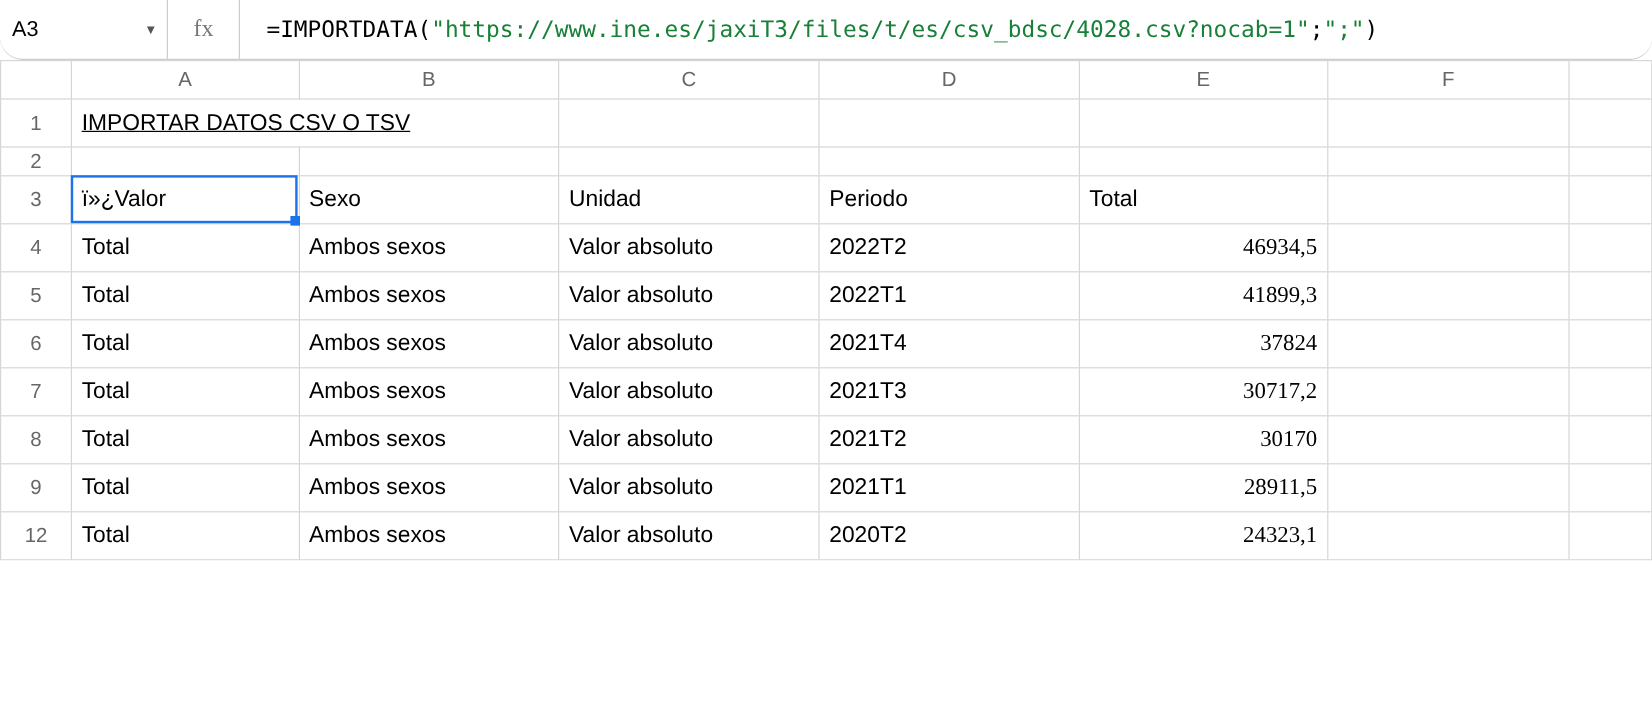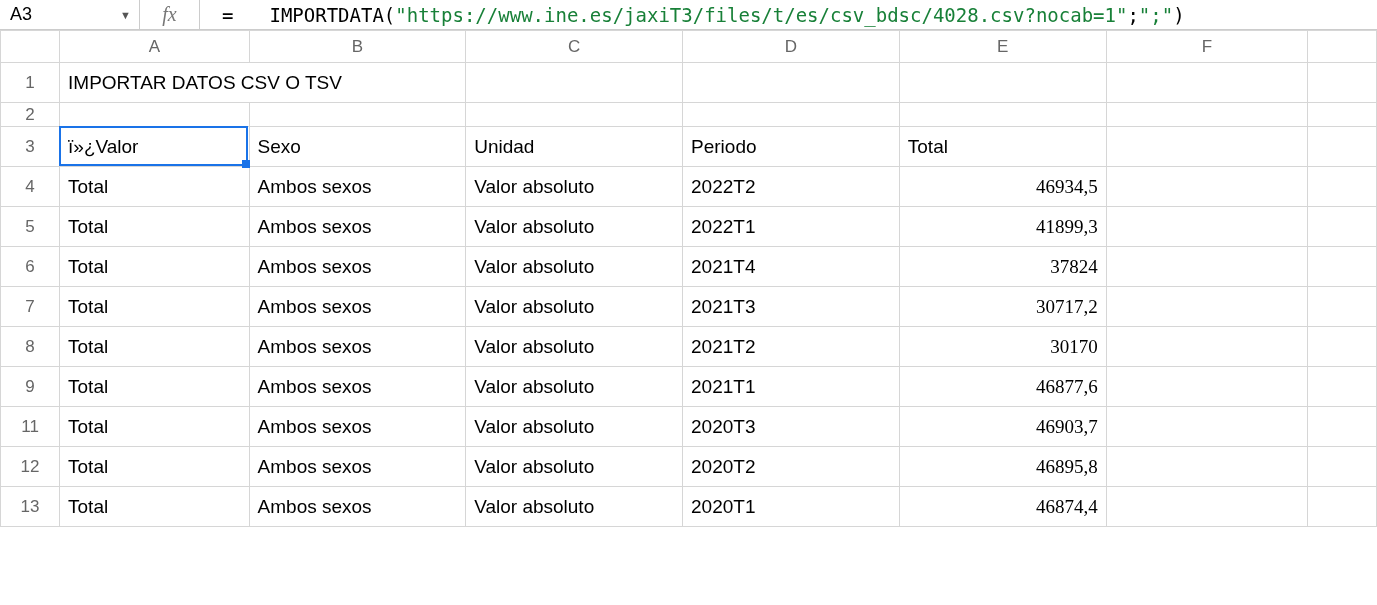--- a/index.html
+++ b/index.html
@@ -6,64 +6,64 @@
   body {
     font-family: Arial, sans-serif;
     font-size: 18px;
     background: #fff;
     color: #000;
     overflow: hidden;
   }
   .formula-bar {
     display: flex;
     align-items: center;
-    height: 30px;
+    height: 50px;
     border-bottom: 1px solid #ccc;
     background: #fff;
+    border-radius: 19px;
   }
   .name-box {
     width: 140px;
     height: 100%;
     display: flex;
     align-items: center;
     padding-left: 10px;
     border-right: 1px solid #ccc;
     position: relative;
     font-size: 18px;
   }
   .name-box-dropdown {
     position: absolute;
     right: 8px;
     color: #555;
     font-size: 11px;
   }
   .fx-label {
     width: 60px;
     text-align: center;
-    font-style: italic;
     font-family: Georgia, serif;
     color: #777;
     font-size: 20px;
     border-right: 1px solid #ccc;
     height: 100%;
     display: flex;
     align-items: center;
     justify-content: center;
   }
   .formula-input {
     flex: 1;
     padding-left: 22px;
     font-family: 'Consolas', 'Menlo', monospace;
     font-size: 19px;
     height: 100%;
     display: flex;
     align-items: center;
   }
   .f-eq { color: #000; }
-  .f-func { color: #000; margin-left: 36px; }
+  .f-func { color: #000; }
   .f-str { color: #188038; }
   .f-delim { color: #000; }
   .grid-wrap {
     position: relative;
   }
   table.grid {
     border-collapse: collapse;
     table-layout: fixed;
   }
   table.grid th, table.grid td {
@@ -94,20 +94,21 @@
     font-size: 19px;
     color: #000;
     vertical-align: middle;
     text-align: left;
   }
   td.cell.num { text-align: right; font-family: Liberation Serif, serif; }
   .title-cell {
     color: #1155cc;
     font-weight: bold;
     font-size: 21px;
+    text-decoration: underline;
   }
   .r2 td.cell, .r2 th.row-hdr { height: 24px; }
   .active-outline {
     position: absolute;
     border: 2px solid #1a73e8;
     pointer-events: none;
   }
   .active-handle {
     position: absolute;
     width: 8px; height: 8px;
@@ -243,51 +244,31 @@
           <td class="cell num">30170</td>
           <td class="cell"></td>
           <td class="cell"></td>
         </tr>
         <tr>
           <th class="row-hdr">9</th>
           <td class="cell">Total</td>
           <td class="cell">Ambos sexos</td>
           <td class="cell">Valor absoluto</td>
           <td class="cell">2021T1</td>
-          <td class="cell num">46877,6</td>
-          <td class="cell"></td>
-          <td class="cell"></td>
-        </tr>
-        <tr>
-          <th class="row-hdr">11</th>
-          <td class="cell">Total</td>
-          <td class="cell">Ambos sexos</td>
-          <td class="cell">Valor absoluto</td>
-          <td class="cell">2020T3</td>
-          <td class="cell num">46903,7</td>
+          <td class="cell num">28911,5</td>
           <td class="cell"></td>
           <td class="cell"></td>
         </tr>
         <tr>
           <th class="row-hdr">12</th>
           <td class="cell">Total</td>
           <td class="cell">Ambos sexos</td>
           <td class="cell">Valor absoluto</td>
           <td class="cell">2020T2</td>
-          <td class="cell num">46895,8</td>
-          <td class="cell"></td>
-          <td class="cell"></td>
-        </tr>
-        <tr>
-          <th class="row-hdr">13</th>
-          <td class="cell">Total</td>
-          <td class="cell">Ambos sexos</td>
-          <td class="cell">Valor absoluto</td>
-          <td class="cell">2020T1</td>
-          <td class="cell num">46874,4</td>
+          <td class="cell num">24323,1</td>
           <td class="cell"></td>
           <td class="cell"></td>
         </tr>
       </tbody>
 </table>
 <div class="active-outline" id="active-outline" style="left: 58.5312px; top: 95.5px; width: 189.531px; height: 40px;">
   <div class="active-handle"></div>
 </div>
 </div>
 

